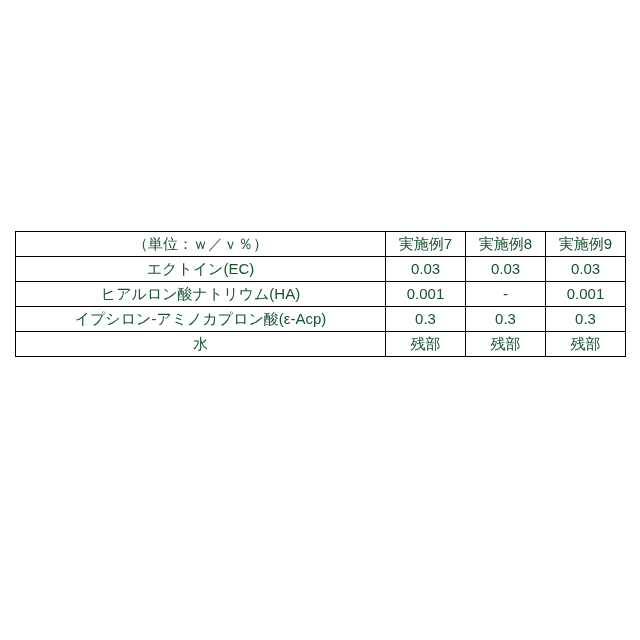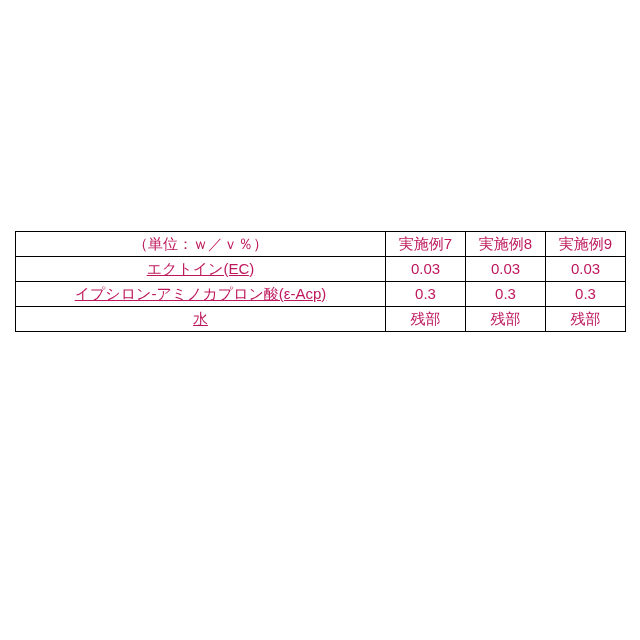--- a/index.html
+++ b/index.html
@@ -26,28 +26,28 @@
     table-layout: fixed;
   }
   table.ingredient-table td {
     border: 1px solid #000000;
     font-size: 15px;
     line-height: 1.1;
     height: 22px;
     padding: 1px 2px;
     text-align: center;
     vertical-align: middle;
-    color: #be185d;
+    color: #14532d;
     white-space: nowrap;
     overflow: hidden;
   }
   table.ingredient-table col.c-label { width: 370px; }
   table.ingredient-table col.c-val { width: 80px; }
   .hdr td { font-size: 15px; }
-  .label-cell { font-size: 15px; text-decoration: underline; }
+  .label-cell { font-size: 15px; }
 </style>
 </head>
 <body>
 
 <div class="table-wrap">
   <table class="ingredient-table">
     <colgroup>
       <col class="c-label">
       <col class="c-val">
       <col class="c-val">
@@ -60,20 +60,26 @@
         <td>実施例8</td>
         <td>実施例9</td>
       </tr>
       <tr>
         <td class="label-cell">エクトイン(EC)</td>
         <td>0.03</td>
         <td>0.03</td>
         <td>0.03</td>
       </tr>
       <tr>
+        <td class="label-cell">ヒアルロン酸ナトリウム(HA)</td>
+        <td>0.001</td>
+        <td>-</td>
+        <td>0.001</td>
+      </tr>
+      <tr>
         <td class="label-cell">イプシロン-アミノカプロン酸(ε-Acp)</td>
         <td>0.3</td>
         <td>0.3</td>
         <td>0.3</td>
       </tr>
       <tr>
         <td class="label-cell">水</td>
         <td>残部</td>
         <td>残部</td>
         <td>残部</td>

